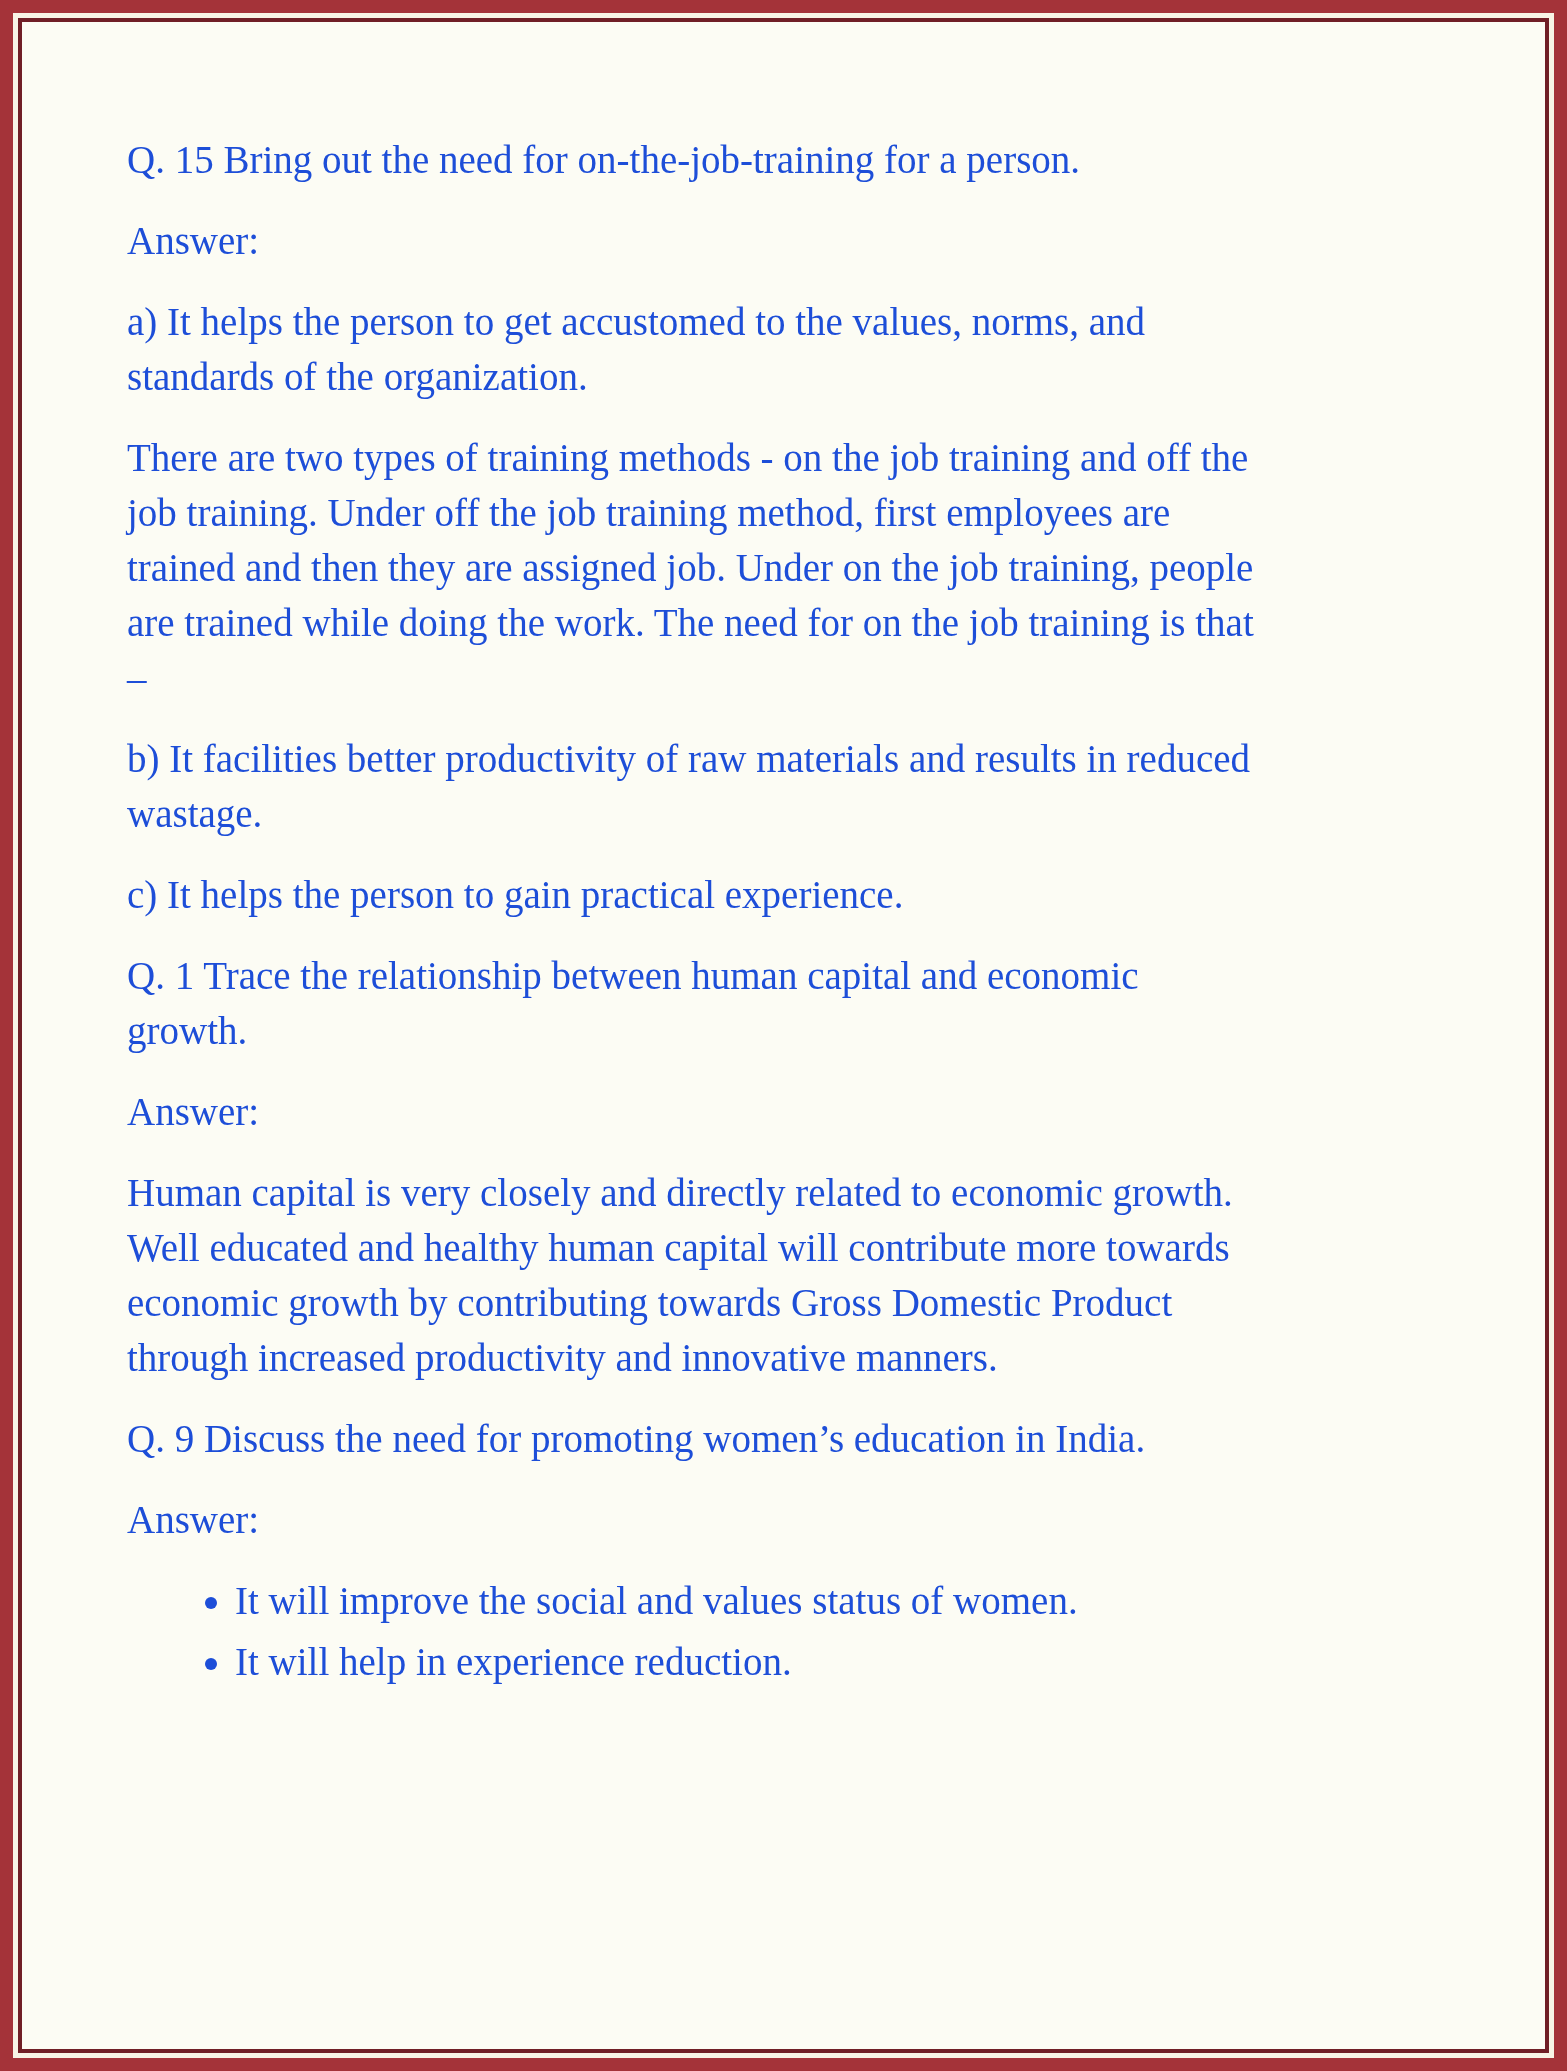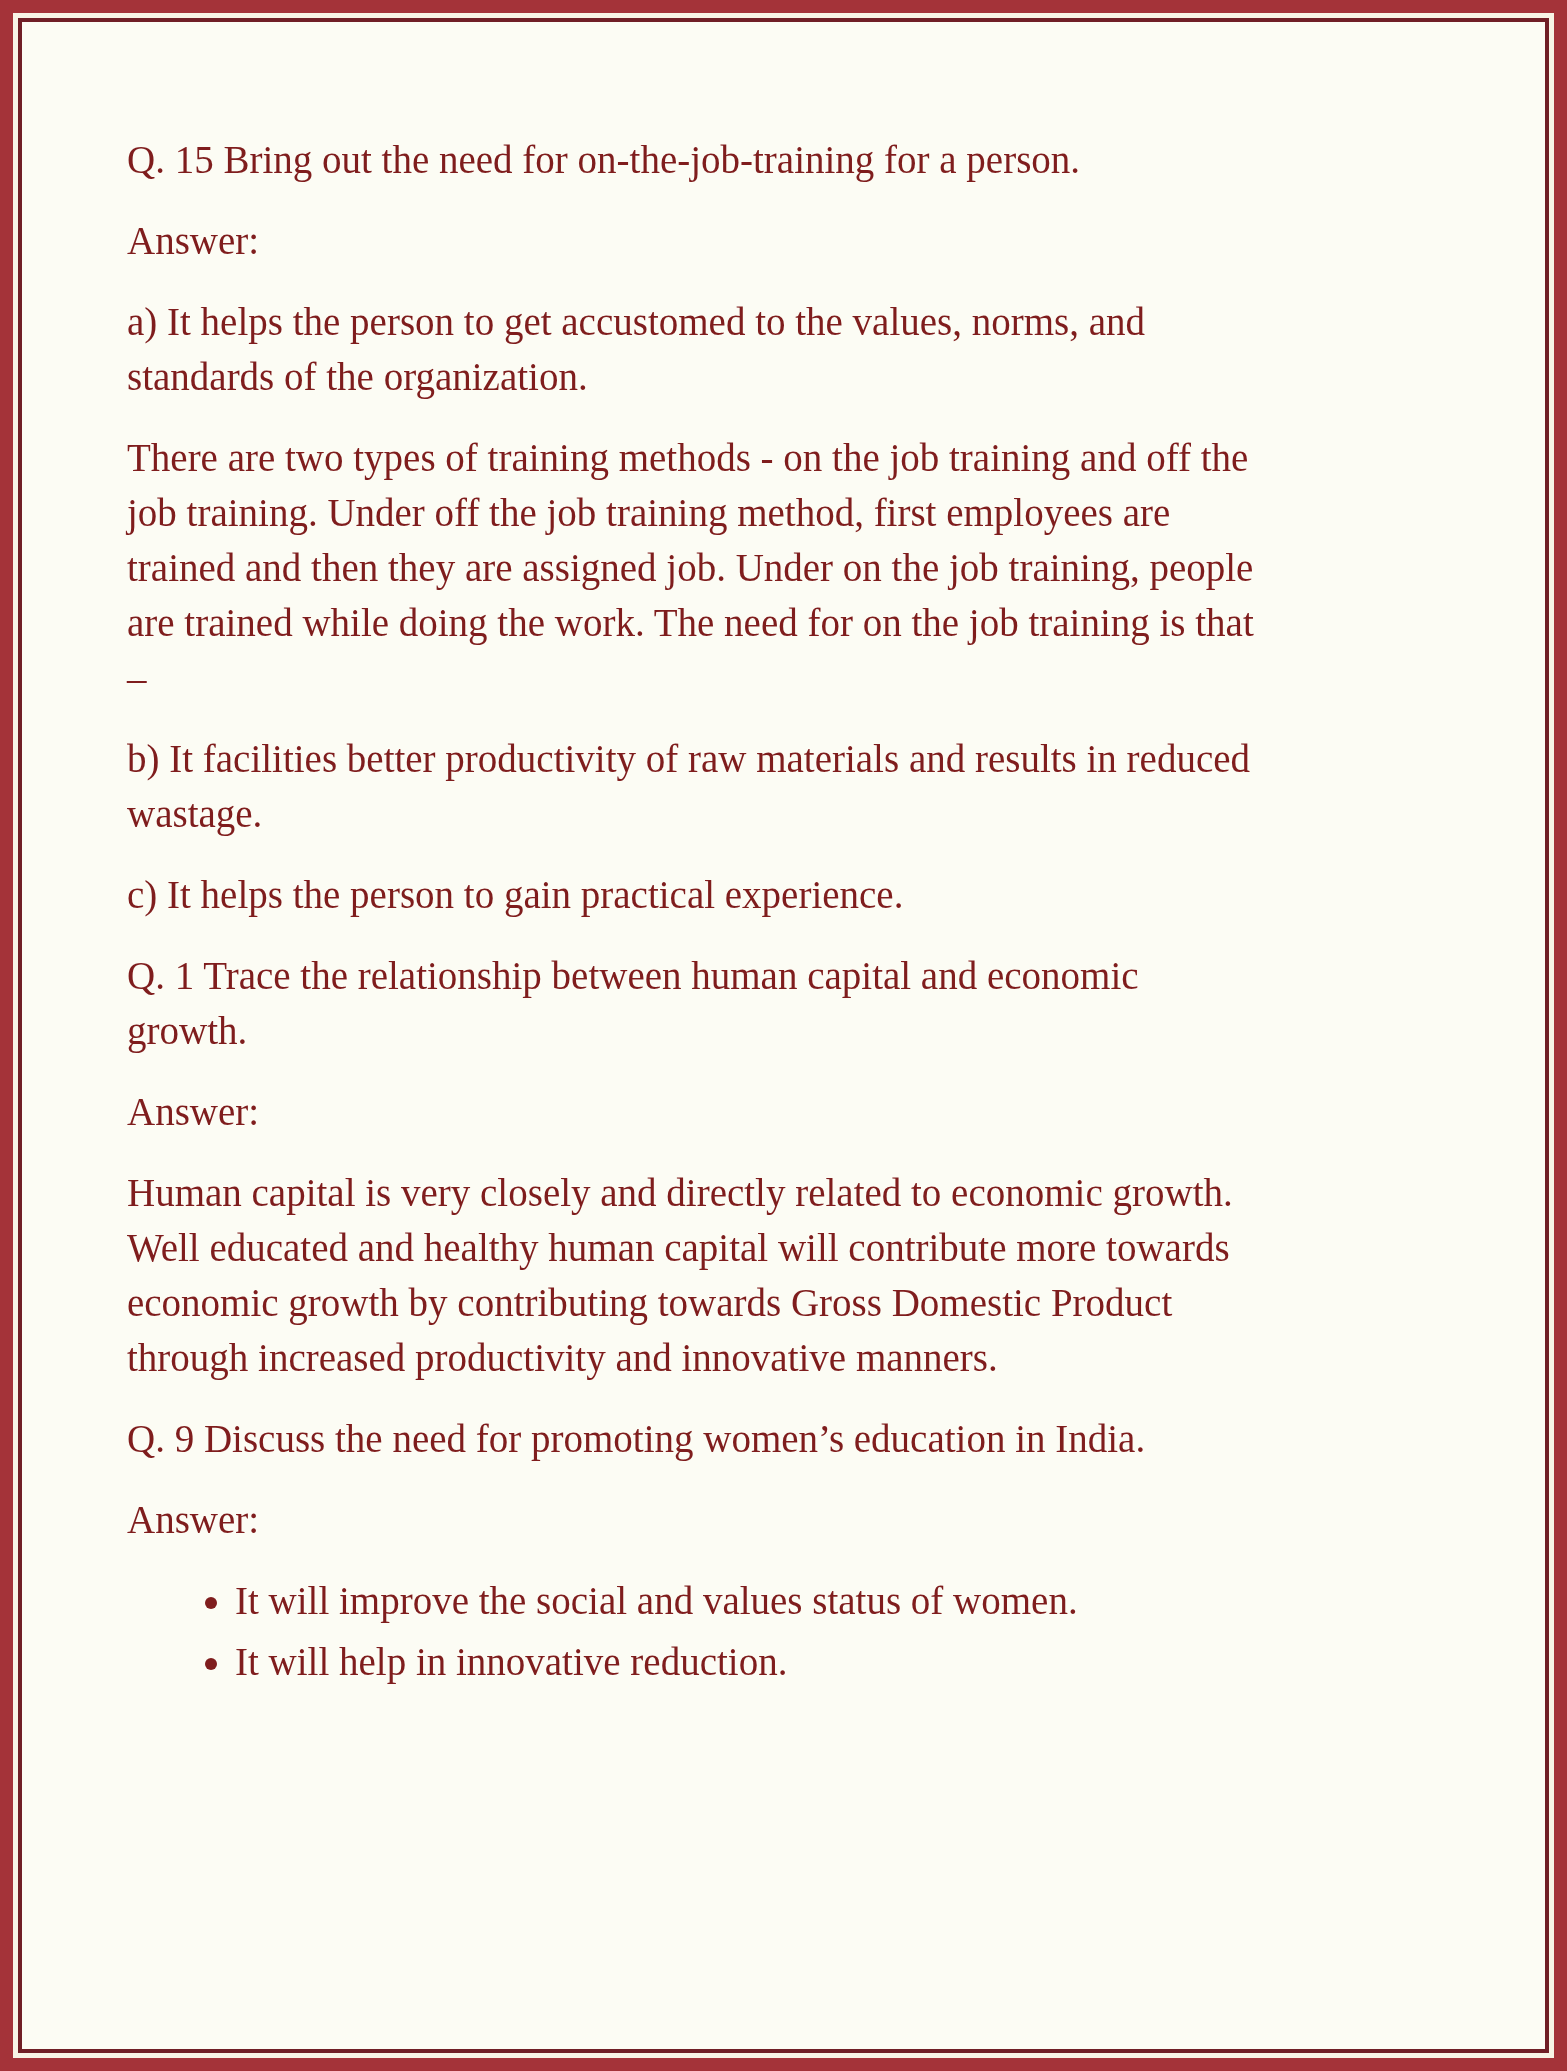--- a/index.html
+++ b/index.html
@@ -32,21 +32,21 @@
     height: 100%;
     border: 4px solid #701f26;
     background: #fcfcf4;
     box-sizing: border-box;
     overflow: hidden;
   }
   .content {
     padding: 110px 108px 0 105px;
     font-size: 39px;
     line-height: 55px;
-    color: #7f1d1d;
+    color: #1d4ed8;
   }
   .block {
     margin: 0 0 26px 0;
     white-space: pre-line;
   }
   ul.bullet-list {
     margin: 8px 0 0 0;
     padding-left: 108px;
     list-style: disc;
   }
@@ -81,19 +81,19 @@
         <p class="block">Human capital is very closely and directly related to economic growth.
 Well educated and healthy human capital will contribute more towards
 economic growth by contributing towards Gross Domestic Product
 through increased productivity and innovative manners.</p>
 
         <p class="block">Q. 9 Discuss the need for promoting women’s education in India.</p>
         <p class="block">Answer:</p>
 
         <ul class="bullet-list">
           <li>It will improve the social and values status of women.</li>
-          <li>It will help in innovative reduction.</li>
+          <li>It will help in experience reduction.</li>
         </ul>
 
       </div>
     </div>
   </div>
 </div>
 
 </body></html>

